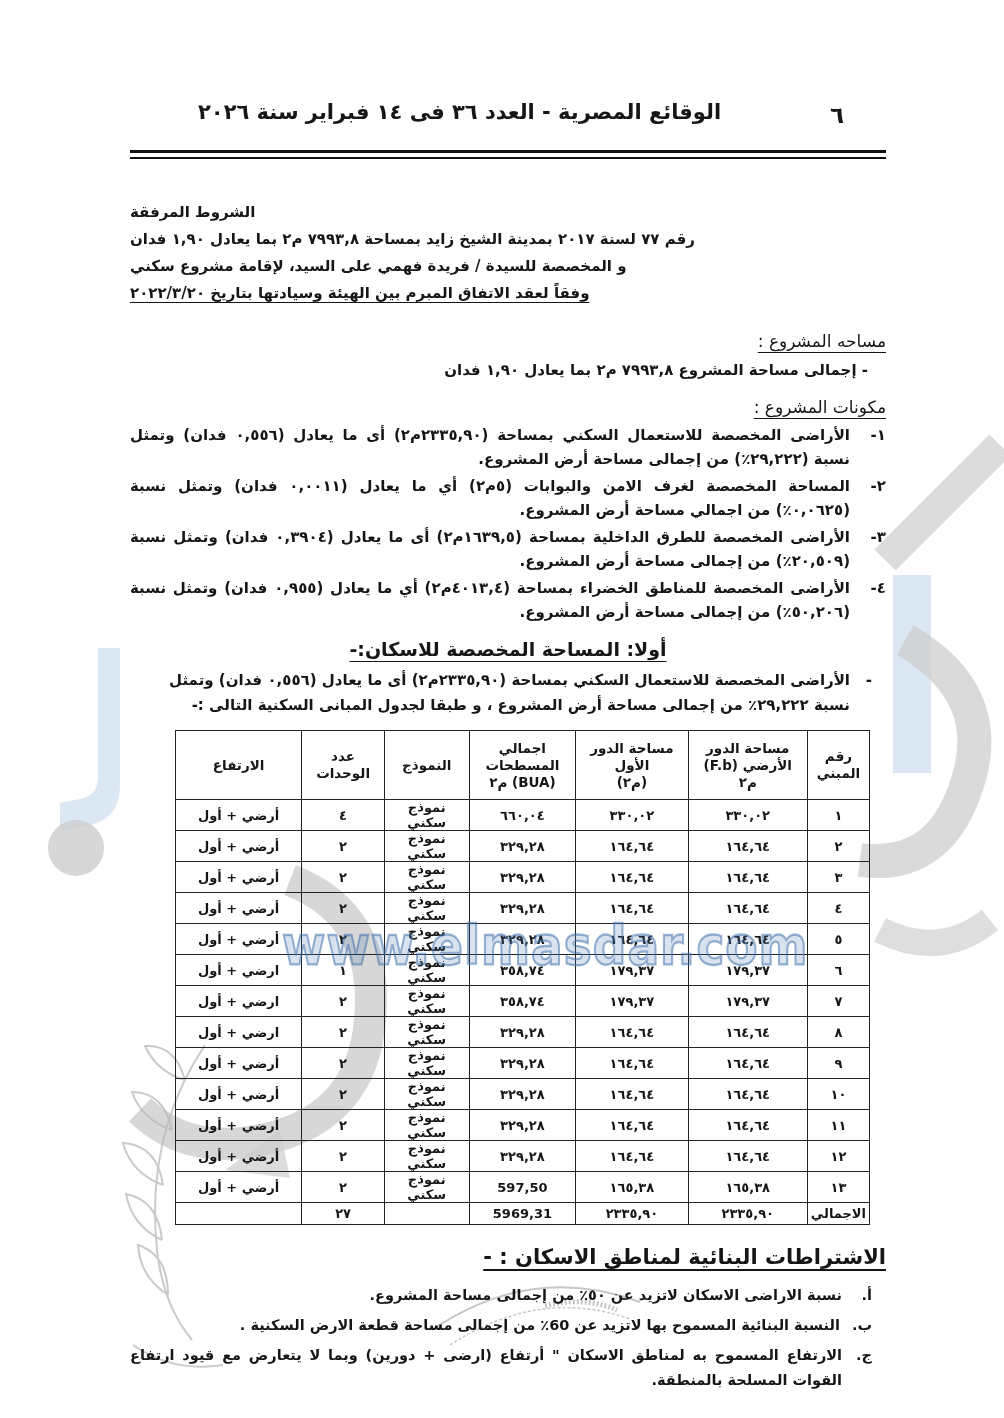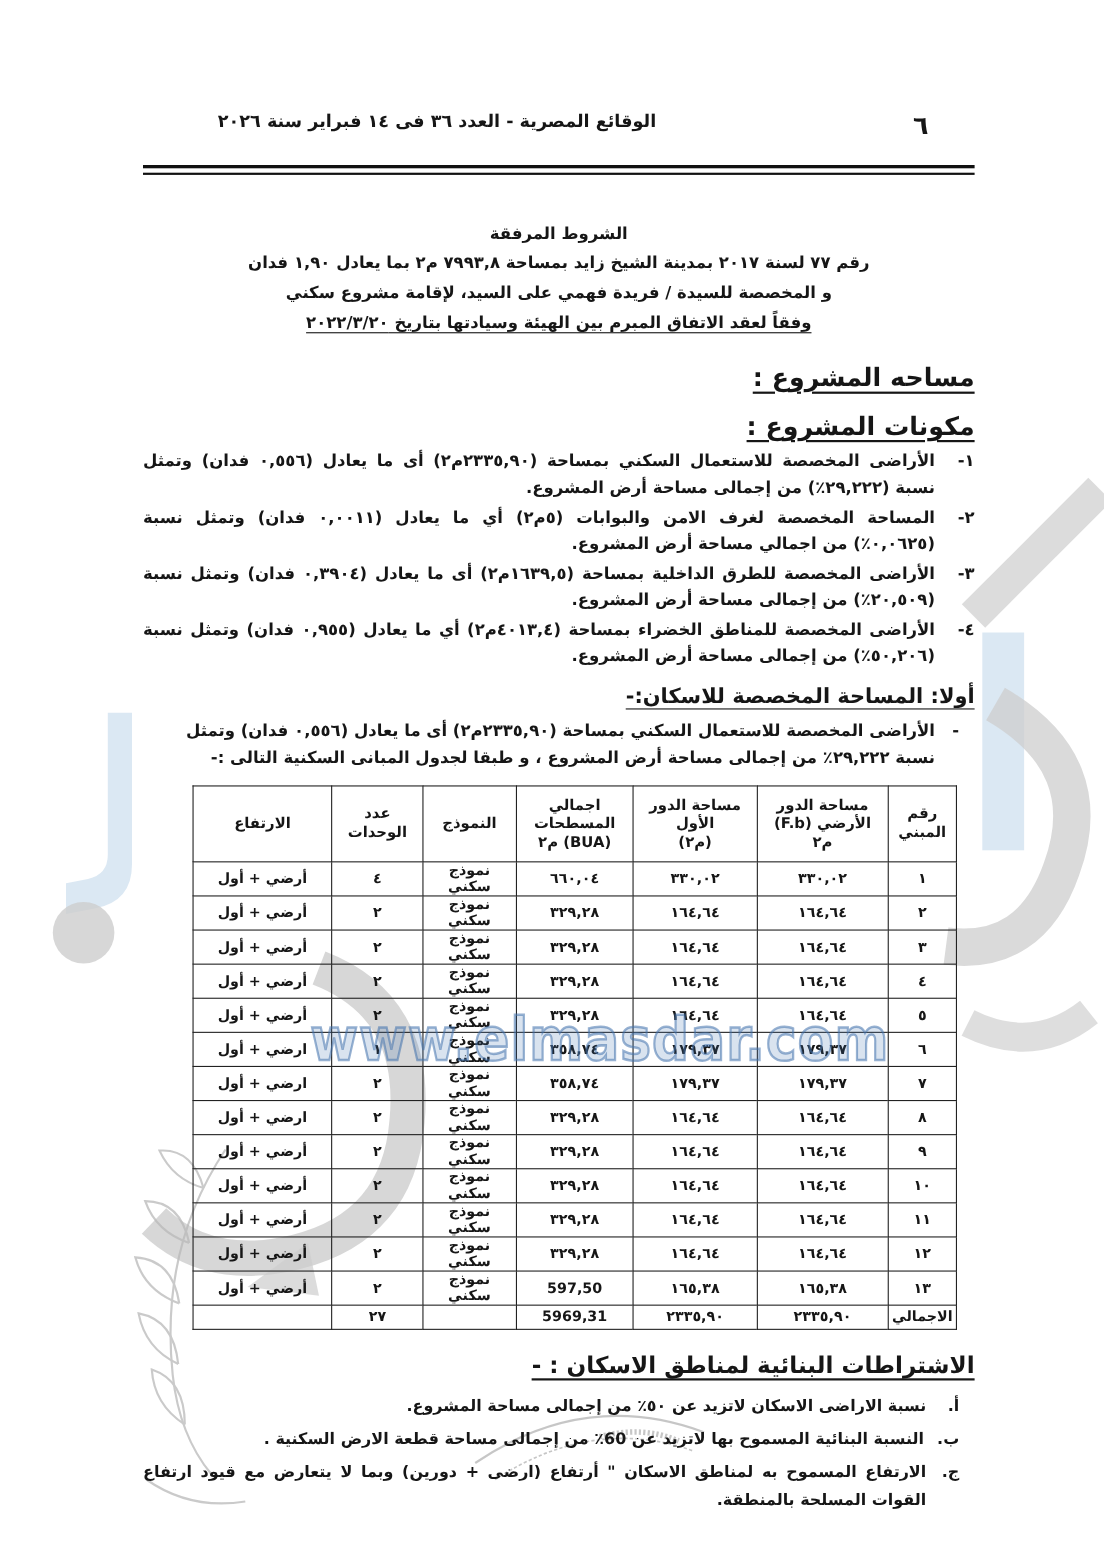--- a/index.html
+++ b/index.html
@@ -19,34 +19,34 @@
     position:absolute;top:918px;left:282px;z-index:2;
     font-size:47px;font-weight:bold;letter-spacing:1px;
     color:rgba(67,114,173,0.20);
     -webkit-text-stroke:2px rgba(67,114,173,0.55);
     direction:ltr;pointer-events:none;white-space:nowrap;
     transform:scaleY(1.15);
   }
   .content{position:absolute;top:0;left:130px;right:118px;z-index:1;}
   
   .hdr{position:relative;height:44px;margin-top:100px;}
-  .hdr-title{position:absolute;left:68px;top:0;font-size:16px;font-weight:bold;white-space:nowrap;}
+  .hdr-title{position:absolute;left:68px;top:0;font-size:21px;font-weight:bold;white-space:nowrap;}
   .hdr-num{position:absolute;right:42px;top:2px;font-size:23px;font-weight:bold;}
   .dbl-rule{height:4px;border-top:3px solid #111;border-bottom:2px solid #111;margin-top:6px;}
   
-  .intro{margin-top:40px;text-align:center;font-weight:bold;font-size:15px;line-height:27px;}
+  .intro{margin-top:40px;text-align:left;font-weight:bold;font-size:15px;line-height:27px;}
   .intro .u{text-decoration:underline;text-underline-offset:4px;}
   
-  .sec-h{font-size:23px;font-weight:bold;text-decoration:underline;text-underline-offset:5px;margin:18px 0 6px 0;}
+  .sec-h{font-size:17px;font-weight:normal;text-decoration:underline;text-underline-offset:5px;margin:18px 0 6px 0;}
   .bullet-line{font-size:15px;font-weight:bold;margin:10px 18px 4px 0;}
   .num-list{margin:4px 0 0 0;}
   .num-item{display:flex;gap:10px;font-size:15px;font-weight:bold;line-height:24px;margin-bottom:3px;}
   .num-item .n{flex:0 0 26px;text-align:right;}
   .num-item .t{flex:1;text-align:justify;}
-  .first-h{font-size:19px;font-weight:bold;text-decoration:underline;text-underline-offset:5px;margin:14px 0 8px 0;}
+  .first-h{font-size:19px;font-weight:bold;text-decoration:underline;text-underline-offset:5px;margin:14px 0 8px 0;text-align:center;}
   .first-b{display:flex;gap:12px;font-size:15px;font-weight:bold;line-height:25px;margin:4px 14px 10px 0;}
   .first-b .n{flex:0 0 10px;}
   
   .tbl-wrap{margin:12px 16px 0 0;}
   table.bld{border-collapse:collapse;width:695px;direction:rtl;background:transparent;}
   table.bld th, table.bld td{
     border:1.5px solid #222;
     font-weight:bold;color:#161616;
     text-align:center;vertical-align:middle;
     background:transparent;
@@ -108,20 +108,21 @@
     <div class="dbl-rule"></div>
 
     <div class="intro">
       <div>الشروط المرفقة</div>
       <div>رقم ٧٧ لسنة ٢٠١٧ بمدينة الشيخ زايد بمساحة ٧٩٩٣,٨ م٢ بما يعادل ١,٩٠ فدان</div>
       <div>و المخصصة للسيدة / فريدة فهمي على السيد، لإقامة مشروع سكني</div>
       <div class="u">وفقاً لعقد الاتفاق المبرم بين الهيئة وسيادتها بتاريخ ٢٠٢٢/٣/٢٠</div>
     </div>
 
     <div class="sec-h" style="margin-top:24px;">مساحه المشروع :</div>
+    <div class="bullet-line">- إجمالى مساحة المشروع ٧٩٩٣,٨ م٢ بما يعادل ١,٩٠ فدان</div>
 
     <div class="sec-h">مكونات المشروع :</div>
     <div class="num-list">
       <div class="num-item">
         <span class="n">١-</span>
         <span class="t">الأراضى المخصصة للاستعمال السكني بمساحة (٢٣٣٥,٩٠م٢) أى ما يعادل (٠,٥٥٦ فدان) وتمثل نسبة (٢٩,٢٢٢٪) من إجمالى مساحة أرض المشروع.</span>
       </div>
       <div class="num-item">
         <span class="n">٢-</span>
         <span class="t">المساحة المخصصة لغرف الامن والبوابات (٥م٢) أي ما يعادل (٠,٠٠١١ فدان) وتمثل نسبة (٠,٠٦٢٥٪) من اجمالي مساحة أرض المشروع.</span>

